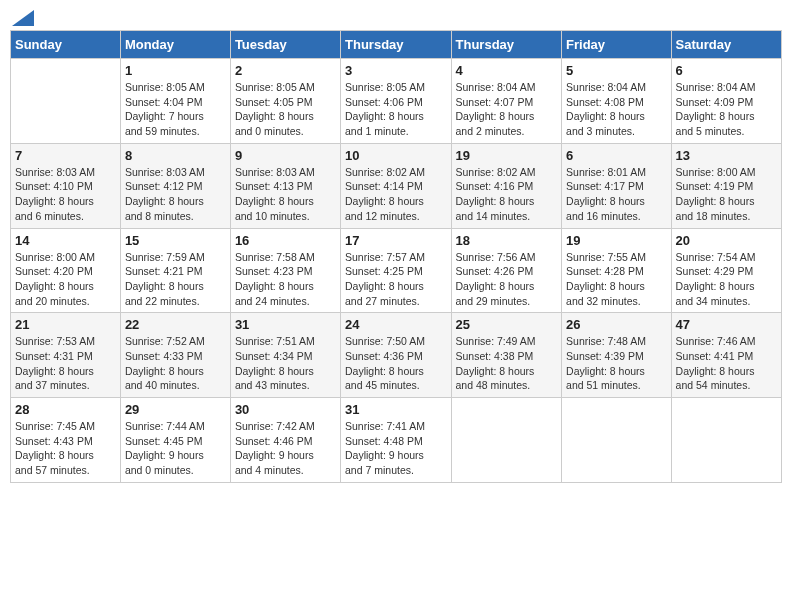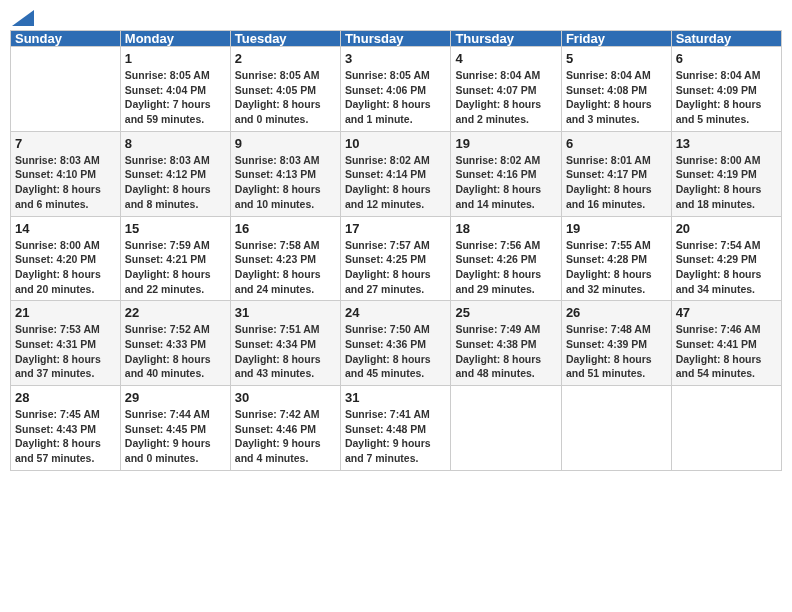--- a/index.html
+++ b/index.html
@@ -34,21 +34,21 @@
       color: #444;
     }
     .calendar {
       width: 100%;
       border-collapse: collapse;
       font-size: 11px;
     }
     .calendar thead th {
       background: #2e6db4;
       color: #fff;
-      padding: 0 4px;
+      padding: 6px 4px;
       text-align: left;
       font-size: 13px;
       font-weight: bold;
       border: 1px solid #ccc;
     }
     .calendar tbody td {
       border: 1px solid #ccc;
       vertical-align: top;
       padding: 4px;
       width: 113px;
@@ -62,21 +62,20 @@
       font-weight: bold;
       font-size: 13px;
       color: #222;
       display: block;
       margin-bottom: 2px;
     }
     .day-info {
       color: #333;
       font-size: 10.5px;
       line-height: 1.4;
-      font-weight: bold;
     }
     .empty-cell {
       background: #fff !important;
     }
   </style>
 </head>
 <body>
 
 <div class="header">
   <div class="logo">

